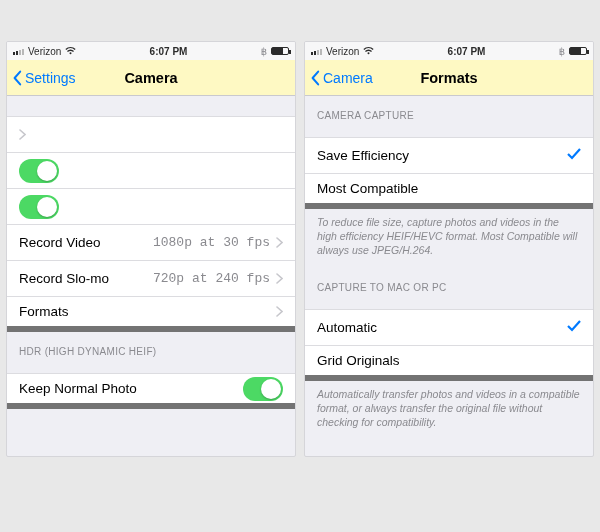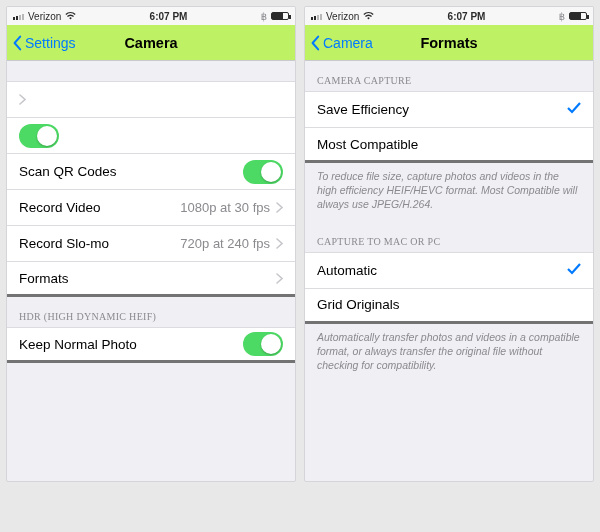--- a/index.html
+++ b/index.html
@@ -8,29 +8,30 @@
     background: #e8e8e8;
     width: 600px;
     height: 532px;
     overflow: hidden;
     display: flex;
     gap: 8px;
     padding: 6px;
   }
   .phone {
     width: 290px;
-    height: 476px;
+    height: 416px;
     background: #efeff4;
     border: 1px solid #d5d5d9;
     border-radius: 2px;
     overflow: hidden;
     display: flex;
     flex-direction: column;
     font-size: 13px;
     color: #000;
+    margin-top: 35px;
   }
   .statusbar {
     height: 18px;
     background: #f7f7f8;
     display: flex;
     align-items: center;
     justify-content: space-between;
     padding: 0 6px;
     font-size: 10px;
     color: #2b2b2b;
@@ -43,21 +44,21 @@
   .bars span:nth-child(3){height:5px;}
   .bars span:nth-child(4){height:6px;}
   .wifi { font-size:10px; }
   .batt {
     width: 18px; height: 8px; border:1px solid #2b2b2b; border-radius:2px; position:relative;
   }
   .batt::after { content:""; position:absolute; right:-3px; top:2px; width:2px; height:4px; background:#2b2b2b; }
   .batt i { display:block; height:100%; width:70%; background:#2b2b2b; }
   .navbar {
     height: 36px;
-    background: #bef264;
+    background: #fef9c3;
     border-bottom: 1px solid #c9c9ce;
     display: flex;
     align-items: center;
     position: relative;
   }
   .back {
     display: flex;
     align-items: center;
     color: #007aff;
     font-size: 14px;
@@ -74,37 +75,36 @@
     font-size: 14.5px;
     color: #000;
     pointer-events: none;
   }
   .content { flex: 1; overflow-y: hidden; }
   .spacer { height: 20px; }
   .section-header {
     font-size: 10px;
     color: #8a8a8f;
     letter-spacing: 0.3px;
-    padding: 14px 12px 5px;
-    font-family: Liberation Serif, serif;
+    padding: 14px 12px 16px;
   }
   .row {
     background: #fff;
     border-top: 1px solid #dcdce0;
     min-height: 36px;
     display: flex;
     align-items: center;
     padding: 0 12px;
     font-size: 13.5px;
     color: #000;
     position: relative;
   }
-  .group-end { border-bottom: 3px solid #737373; }
+  .group-end { border-bottom: 6px solid #737373; }
   .row .label { flex: 1; }
-  .row .value { color: #8a8a8f; font-size: 13px; margin-right: 6px; }
+  .row .value { color: #8a8a8f; font-size: 13px; margin-right: 6px; font-family: Liberation Mono, monospace; }
   .chev { color: #c7c7cc; }
   .chev svg { width: 7px; height: 11px; display:block; }
   .check svg { width: 14px; height: 12px; stroke:#007aff; stroke-width:2.2; fill:none; }
   .footer {
     font-size: 10.5px;
     color: #8a8a8f;
     padding: 6px 12px 10px;
     line-height: 1.35;
     font-style: italic;
   }
@@ -163,21 +163,20 @@
             <path d="M1 1l5 4.5L1 10" stroke="#c7c7cc" stroke-width="1.6" fill="none" stroke-linecap="round"></path>
           </svg>
         </span>
     </div>
     <div class="row">
       <span class="toggle on">
           <span class="knob"></span>
         </span>
     </div>
     <div class="row">
-      <span class="label">Scan QR Codes</span>
       <span class="toggle on">
           <span class="knob"></span>
         </span>
     </div>
     <div class="row">
       <span class="label">Record Video</span>
       <span class="value">1080p at 30 fps</span>
       <span class="chev">
           <svg viewBox="0 0 7 11">
             <path d="M1 1l5 4.5L1 10" stroke="#c7c7cc" stroke-width="1.6" fill="none" stroke-linecap="round"></path>

